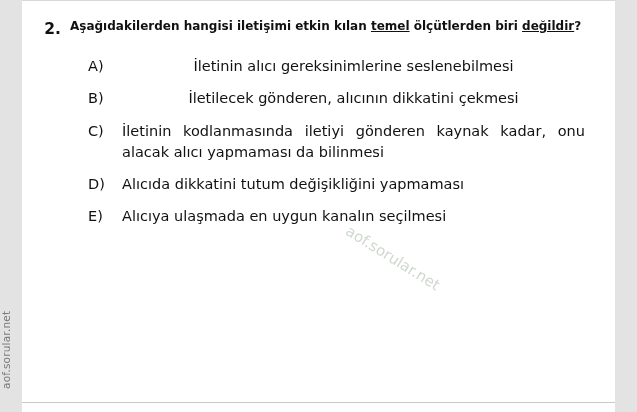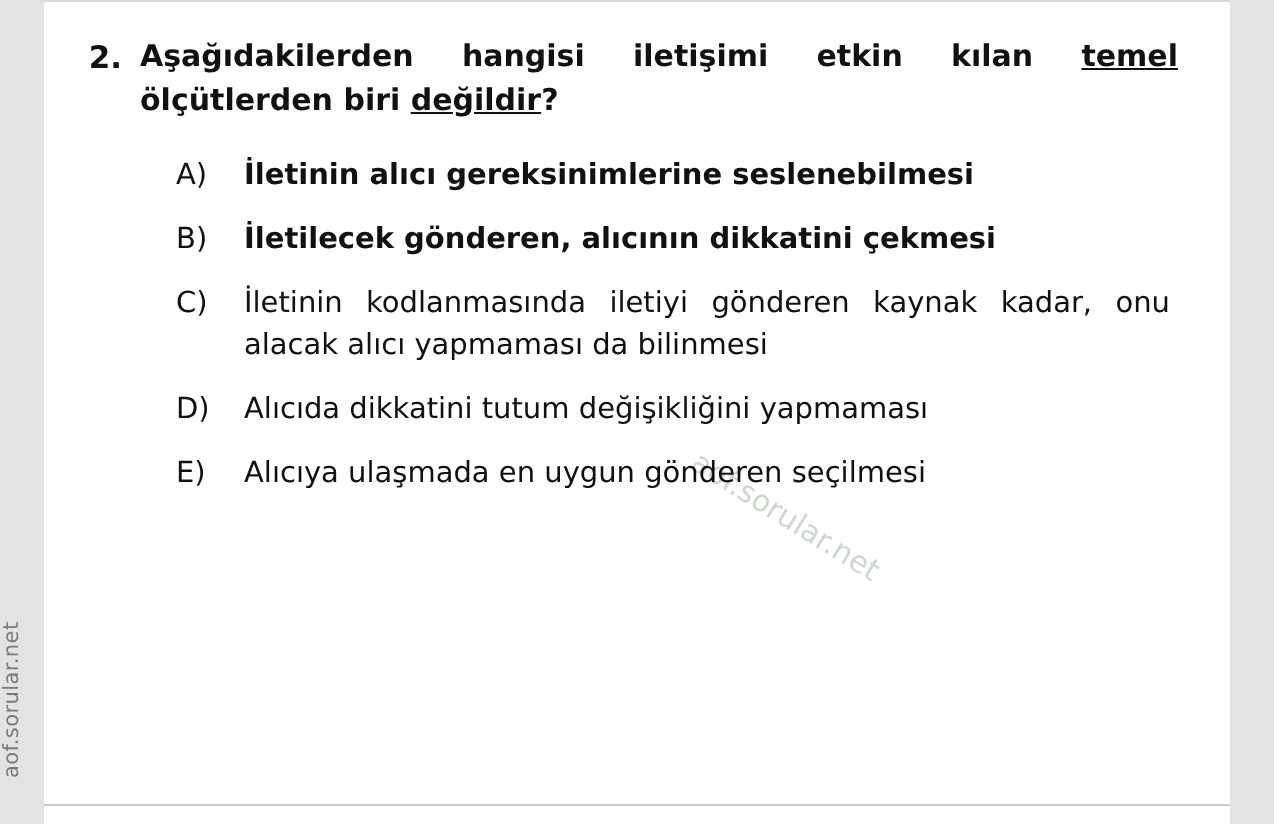--- a/index.html
+++ b/index.html
@@ -98,21 +98,21 @@
     color: #111;
     width: 26px;
     flex: 0 0 26px;
     text-align: right;
     padding-right: 9px;
     box-sizing: border-box;
     line-height: 1.45;
   }
   .q-text {
     flex: 1;
-    font-size: 15px;
+    font-size: 12px;
     font-weight: bold;
     color: #111;
     line-height: 1.45;
     text-align: justify;
     text-justify: inter-word;
   }
   .q-text .u {
     text-decoration: underline;
   }
 
@@ -135,22 +135,21 @@
   .opt-text {
     flex: 1;
     font-size: 14.5px;
     color: #111;
     line-height: 1.45;
     text-align: justify;
     text-justify: inter-word;
     padding-right: 4px;
   }
   .opt-text.single-line {
-    text-align: left;
-    font-weight: bold;
+    text-align: center;
   }
 </style>
 </head>
 <body>
 
 <div class="page">
 
   <div class="margin-strip left"></div>
   <div class="margin-strip right"></div>
   <div class="top-rule"></div>
@@ -183,18 +182,18 @@
         <div class="opt-text">İletinin kodlanmasında iletiyi gönderen kaynak kadar, onu alacak alıcı yapmaması da bilinmesi</div>
       </div>
 
       <div class="option">
         <div class="opt-letter">D)</div>
         <div class="opt-text">Alıcıda dikkatini tutum değişikliğini yapmaması</div>
       </div>
 
       <div class="option">
         <div class="opt-letter">E)</div>
-        <div class="opt-text">Alıcıya ulaşmada en uygun gönderen seçilmesi</div>
+        <div class="opt-text">Alıcıya ulaşmada en uygun kanalın seçilmesi</div>
       </div>
 
     </div>
   </div>
 </div>
 
 </body></html>

